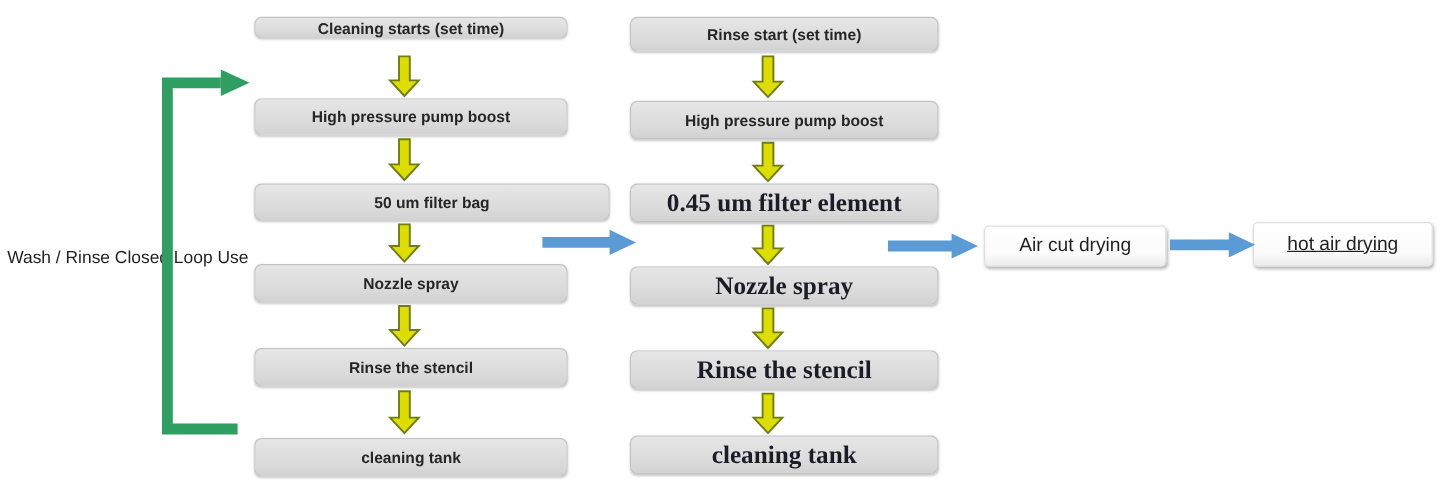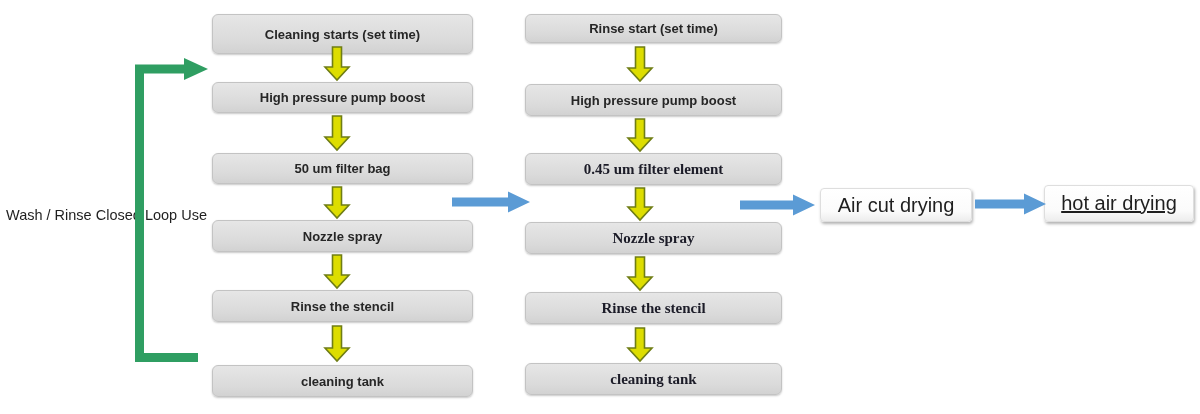--- a/index.html
+++ b/index.html
@@ -16,31 +16,31 @@
     border-radius:6px;
     background:linear-gradient(180deg,#e6e6e6 0%,#dadada 70%,#d2d2d2 100%);
     border:1px solid #c3c3c3;
     box-shadow:0 1px 2px rgba(0,0,0,.22);
     display:flex;align-items:center;justify-content:center;
     font-size:13px;font-weight:700;color:#262626;
     text-align:center;
   }
   .step.serif{
     font-family:"Liberation Serif", serif;
-    font-size:15px;font-weight:600;color:#1c1c28;
+    font-size:21px;font-weight:600;color:#1c1c28;
   }
   .drybox{
     position:absolute;
     box-sizing:border-box;
     border-radius:4px;
     background:linear-gradient(180deg,#ffffff 0%,#fbfbfb 70%,#ededed 100%);
     border:1px solid #dedede;
     box-shadow:1px 2px 3px rgba(0,0,0,.30);
     display:flex;align-items:center;justify-content:center;
-    font-size:20px;font-weight:400;color:#1f1f1f;
+    font-size:16px;font-weight:400;color:#1f1f1f;
     text-align:center;
   }
   .loop-label{
     position:absolute;
     left:6px;top:207px;
     font-size:14.5px;color:#1f1f1f;
     white-space:nowrap;
     z-index:1;
   }
   #arrow-layer{
@@ -52,23 +52,23 @@
   .green-stroke{stroke:var(--loop-green,#2f9e62);stroke-width:9;fill:none;stroke-linejoin:miter;}
   .green-fill{fill:var(--loop-green,#2f9e62);}
 </style>
 </head>
 <body>
 
 <div id="canvas">
 
   <div class="loop-label">Wash / Rinse Closed Loop Use</div>
 
-  <div class="step" style="left:212px;top:14px;width:261px;height:40px;">Cleaning starts (set time)</div>
+  <div class="step" style="left:212px;top:14px;width:261px;height:18px;">Cleaning starts (set time)</div>
   <div class="step" style="left:212px;top:82px;width:261px;height:31px;">High pressure pump boost</div>
-  <div class="step" style="left:212px;top:153px;width:261px;height:31px;">50 um filter bag</div>
+  <div class="step" style="left:212px;top:153px;width:296px;height:31px;">50 um filter bag</div>
   <div class="step" style="left:212px;top:220px;width:261px;height:32px;">Nozzle spray</div>
   <div class="step" style="left:212px;top:290px;width:261px;height:32px;">Rinse the stencil</div>
   <div class="step" style="left:212px;top:365px;width:261px;height:32px;">cleaning tank</div>
 
   <div class="step" style="left:525px;top:14px;width:257px;height:29px;">Rinse start (set time)</div>
   <div class="step" style="left:525px;top:84px;width:257px;height:32px;">High pressure pump boost</div>
   <div class="step serif" style="left:525px;top:153px;width:257px;height:32px;">0.45 um filter element</div>
   <div class="step serif" style="left:525px;top:222px;width:257px;height:32px;">Nozzle spray</div>
   <div class="step serif" style="left:525px;top:292px;width:257px;height:32px;">Rinse the stencil</div>
   <div class="step serif" style="left:525px;top:363px;width:257px;height:32px;">cleaning tank</div>

